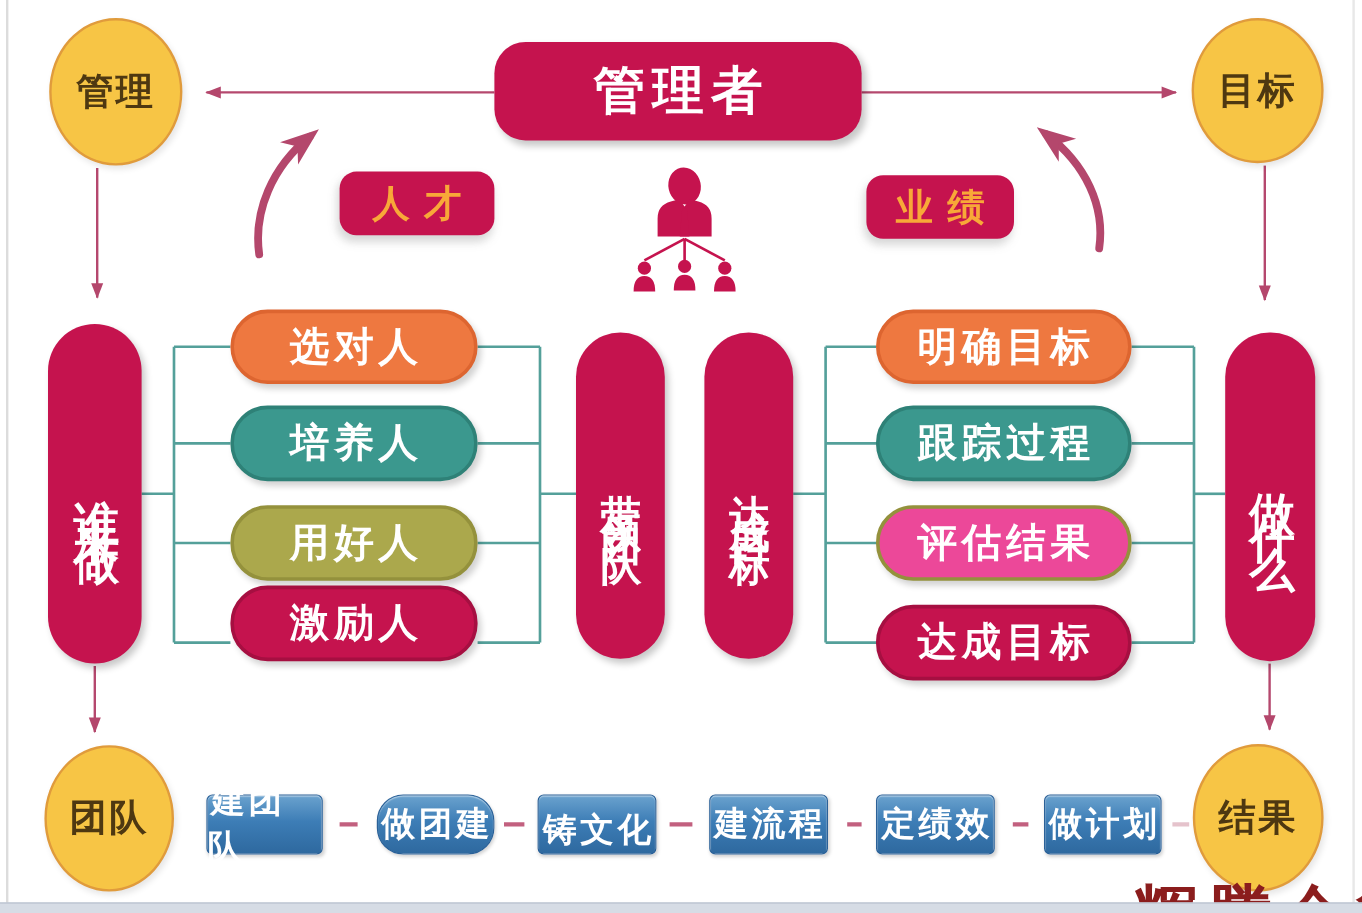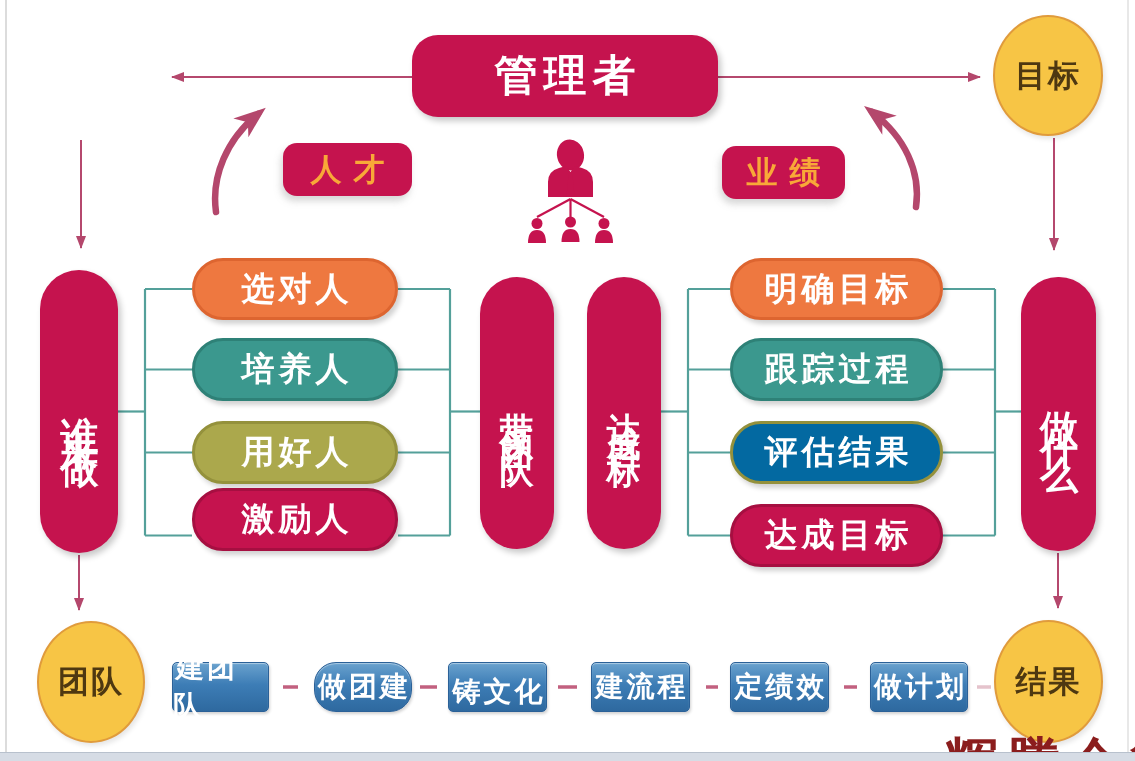--- a/index.html
+++ b/index.html
@@ -113,20 +113,23 @@
         <circle cx="537" cy="223.5" r="5.5"></circle>
         <path d="M528,243 Q528,230 537,230 Q546,230 546,243 Z"></path>
         <circle cx="570.5" cy="222" r="5.5"></circle>
         <path d="M561.5,242 Q561.5,229 570.5,229 Q579.5,229 579.5,242 Z"></path>
         <circle cx="604" cy="223.5" r="5.5"></circle>
         <path d="M595,243 Q595,230 604,230 Q613,230 613,243 Z"></path>
       </g>
     </g>
   </svg>
 
+  <div class="abs node circle" style="left:41px;top:15px;width:111px;height:123px;">
+    <span>管理</span>
+  </div>
 
   <div class="abs node rpill" style="left:412px;top:35px;width:306px;height:82px;border-radius:26px;font-size:43px;letter-spacing:6px;text-indent:6px;">
     <span>管理者</span>
   </div>
 
   <div class="abs node circle" style="left:993px;top:15px;width:110px;height:121px;">
     <span>目标</span>
   </div>
 
   <div class="abs node tag" style="left:283px;top:143px;width:129px;height:53px;">
@@ -165,21 +168,21 @@
   <div class="abs node hpill" style="left: 192px; top: 488px; width: 206px; height: 63px; background-color: rgb(197, 19, 78); border-color: rgb(166, 15, 65);">
     <span>激励人</span>
   </div>
 
   <div class="abs node hpill" style="left: 730px; top: 258px; width: 213px; height: 62px; background-color: rgb(238, 120, 64); border-color: rgb(221, 101, 48);">
     <span>明确目标</span>
   </div>
   <div class="abs node hpill" style="left: 730px; top: 338px; width: 213px; height: 63px; background-color: rgb(59, 152, 142); border-color: rgb(46, 129, 119);">
     <span>跟踪过程</span>
   </div>
-  <div class="abs node hpill" style="left: 730px; top: 421px; width: 213px; height: 63px; background-color: #0369a1; border-color: rgb(148, 145, 60);">
+  <div class="abs node hpill" style="left: 730px; top: 421px; width: 213px; height: 63px; background-color: #ec4899; border-color: rgb(148, 145, 60);">
     <span>评估结果</span>
   </div>
   <div class="abs node hpill" style="left: 730px; top: 504px; width: 213px; height: 63px; background-color: rgb(197, 19, 78); border-color: rgb(166, 15, 65);">
     <span>达成目标</span>
   </div>
 
   <div class="abs node circle" style="left:37px;top:621px;width:108px;height:122px;">
     <span>团队</span>
   </div>
   <div class="abs node circle" style="left:994px;top:620px;width:109px;height:123px;">

